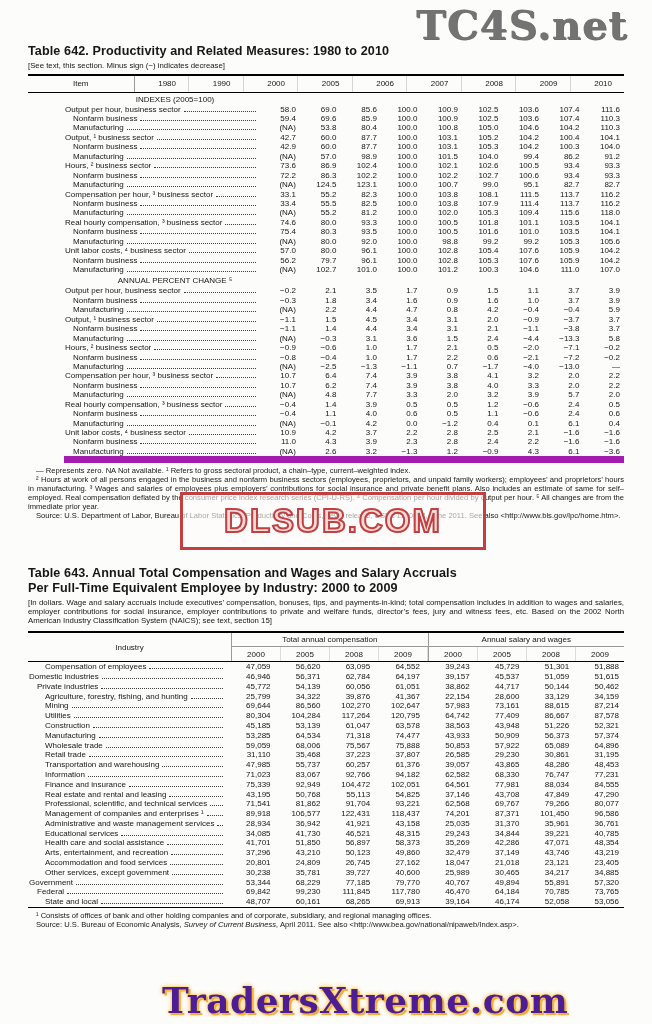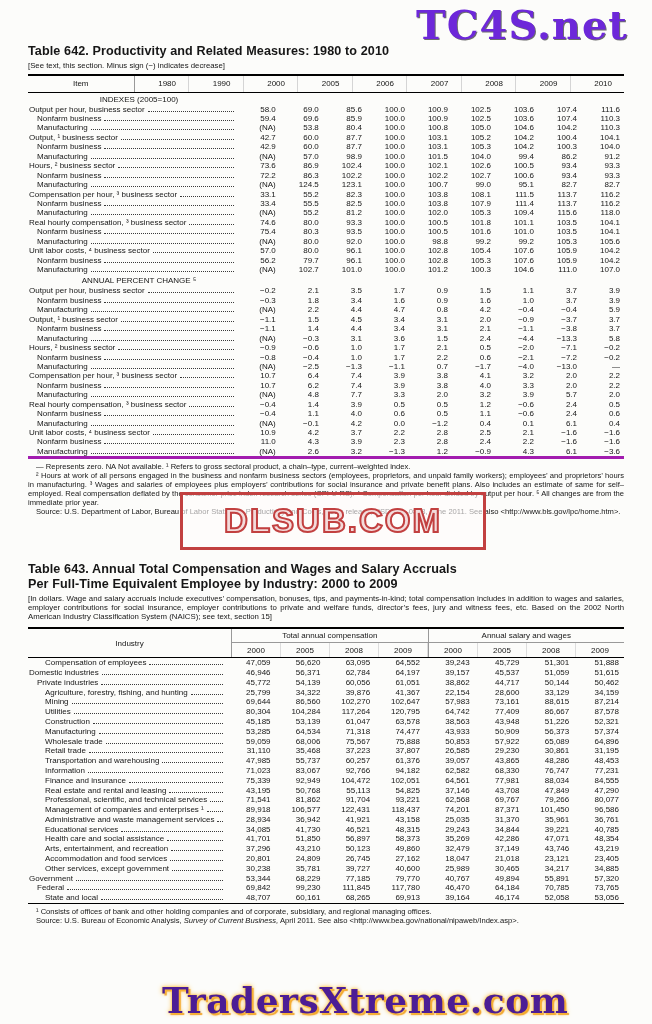--- a/index.html
+++ b/index.html
@@ -16,21 +16,21 @@
   .t-note{font-size:7.8px;line-height:9px;margin:2px 0 4px 0;}
   .just{text-align:justify;}
 
   
   .t642-head{display:flex;align-items:stretch;height:16px;border-top:2px solid #000;border-bottom:1px solid #000;font-size:8px;margin-top:2px;}
   .c-item-h{width:222px;display:flex;align-items:center;justify-content:center;border-right:1px solid #999;}
   .yrs{flex:1;display:flex;}
   .c-yr{width:41.5px;display:flex;align-items:center;justify-content:flex-end;padding-right:12px;border-right:1px solid #d5d5d5;}
   .yrs .c-yr:last-child{border-right:0;}
 
-  .t642-body{border-bottom:3px solid #a21caf;}
+  .t642-body{border-bottom:7px solid #a21caf;margin-left:36px;}
   .t643-body{border-bottom:1px solid #000;}
   .drow{display:flex;align-items:baseline;}
   .t642-body .drow{height:9.45px;font-size:8px;line-height:9.4px;}
   .t643-body .drow{height:9.8px;font-size:8px;line-height:9.7px;}
   .c-item{display:flex;align-items:baseline;overflow:hidden;}
   .t642-body .c-item{width:222px;}
   .t643-body .c-item{width:212px;}
   .lbl{white-space:nowrap;}
   .ind0{padding-left:1px}.ind1{padding-left:9px}.ind2{padding-left:17px}
   .dots{flex:1;border-bottom:1px dotted #3a3a3a;margin:0 3px 2px 3px;min-width:4px;}
@@ -62,21 +62,21 @@
   .footer{position:absolute;left:28px;top:1036px;width:596px;display:flex;align-items:baseline;}
   .pg{font-size:10.5px;}
   .sec{font-size:10px;margin-left:4px;}
   .srcline{margin-left:auto;font-size:6.8px;padding-top:3px;}
 
   
   .wm{position:absolute;pointer-events:none;z-index:5;}
   .wm-tc4s{
     top:1px;left:416px;
     font-family:"DejaVu Serif",serif;font-weight:bold;font-size:40px;
-    color:#6d28d9;letter-spacing:1px;text-shadow:1px 1px 0 #6e6e6e;
+    color:#737373;letter-spacing:1px;text-shadow:1px 1px 0 #6e6e6e;
   }
   .wm-dlsub{
     top:492px;left:180px;width:300px;height:52px;
     border:3px solid #c24040;background:rgba(255,252,252,.6);
     display:flex;align-items:center;justify-content:center;
     font-size:33px;font-weight:bold;letter-spacing:2px;
     color:#f3dcdc;-webkit-text-stroke:2px #c24040;text-shadow:0 0 1px #c24040;
   }
   .wm-traders{
     top:979px;left:162px;

